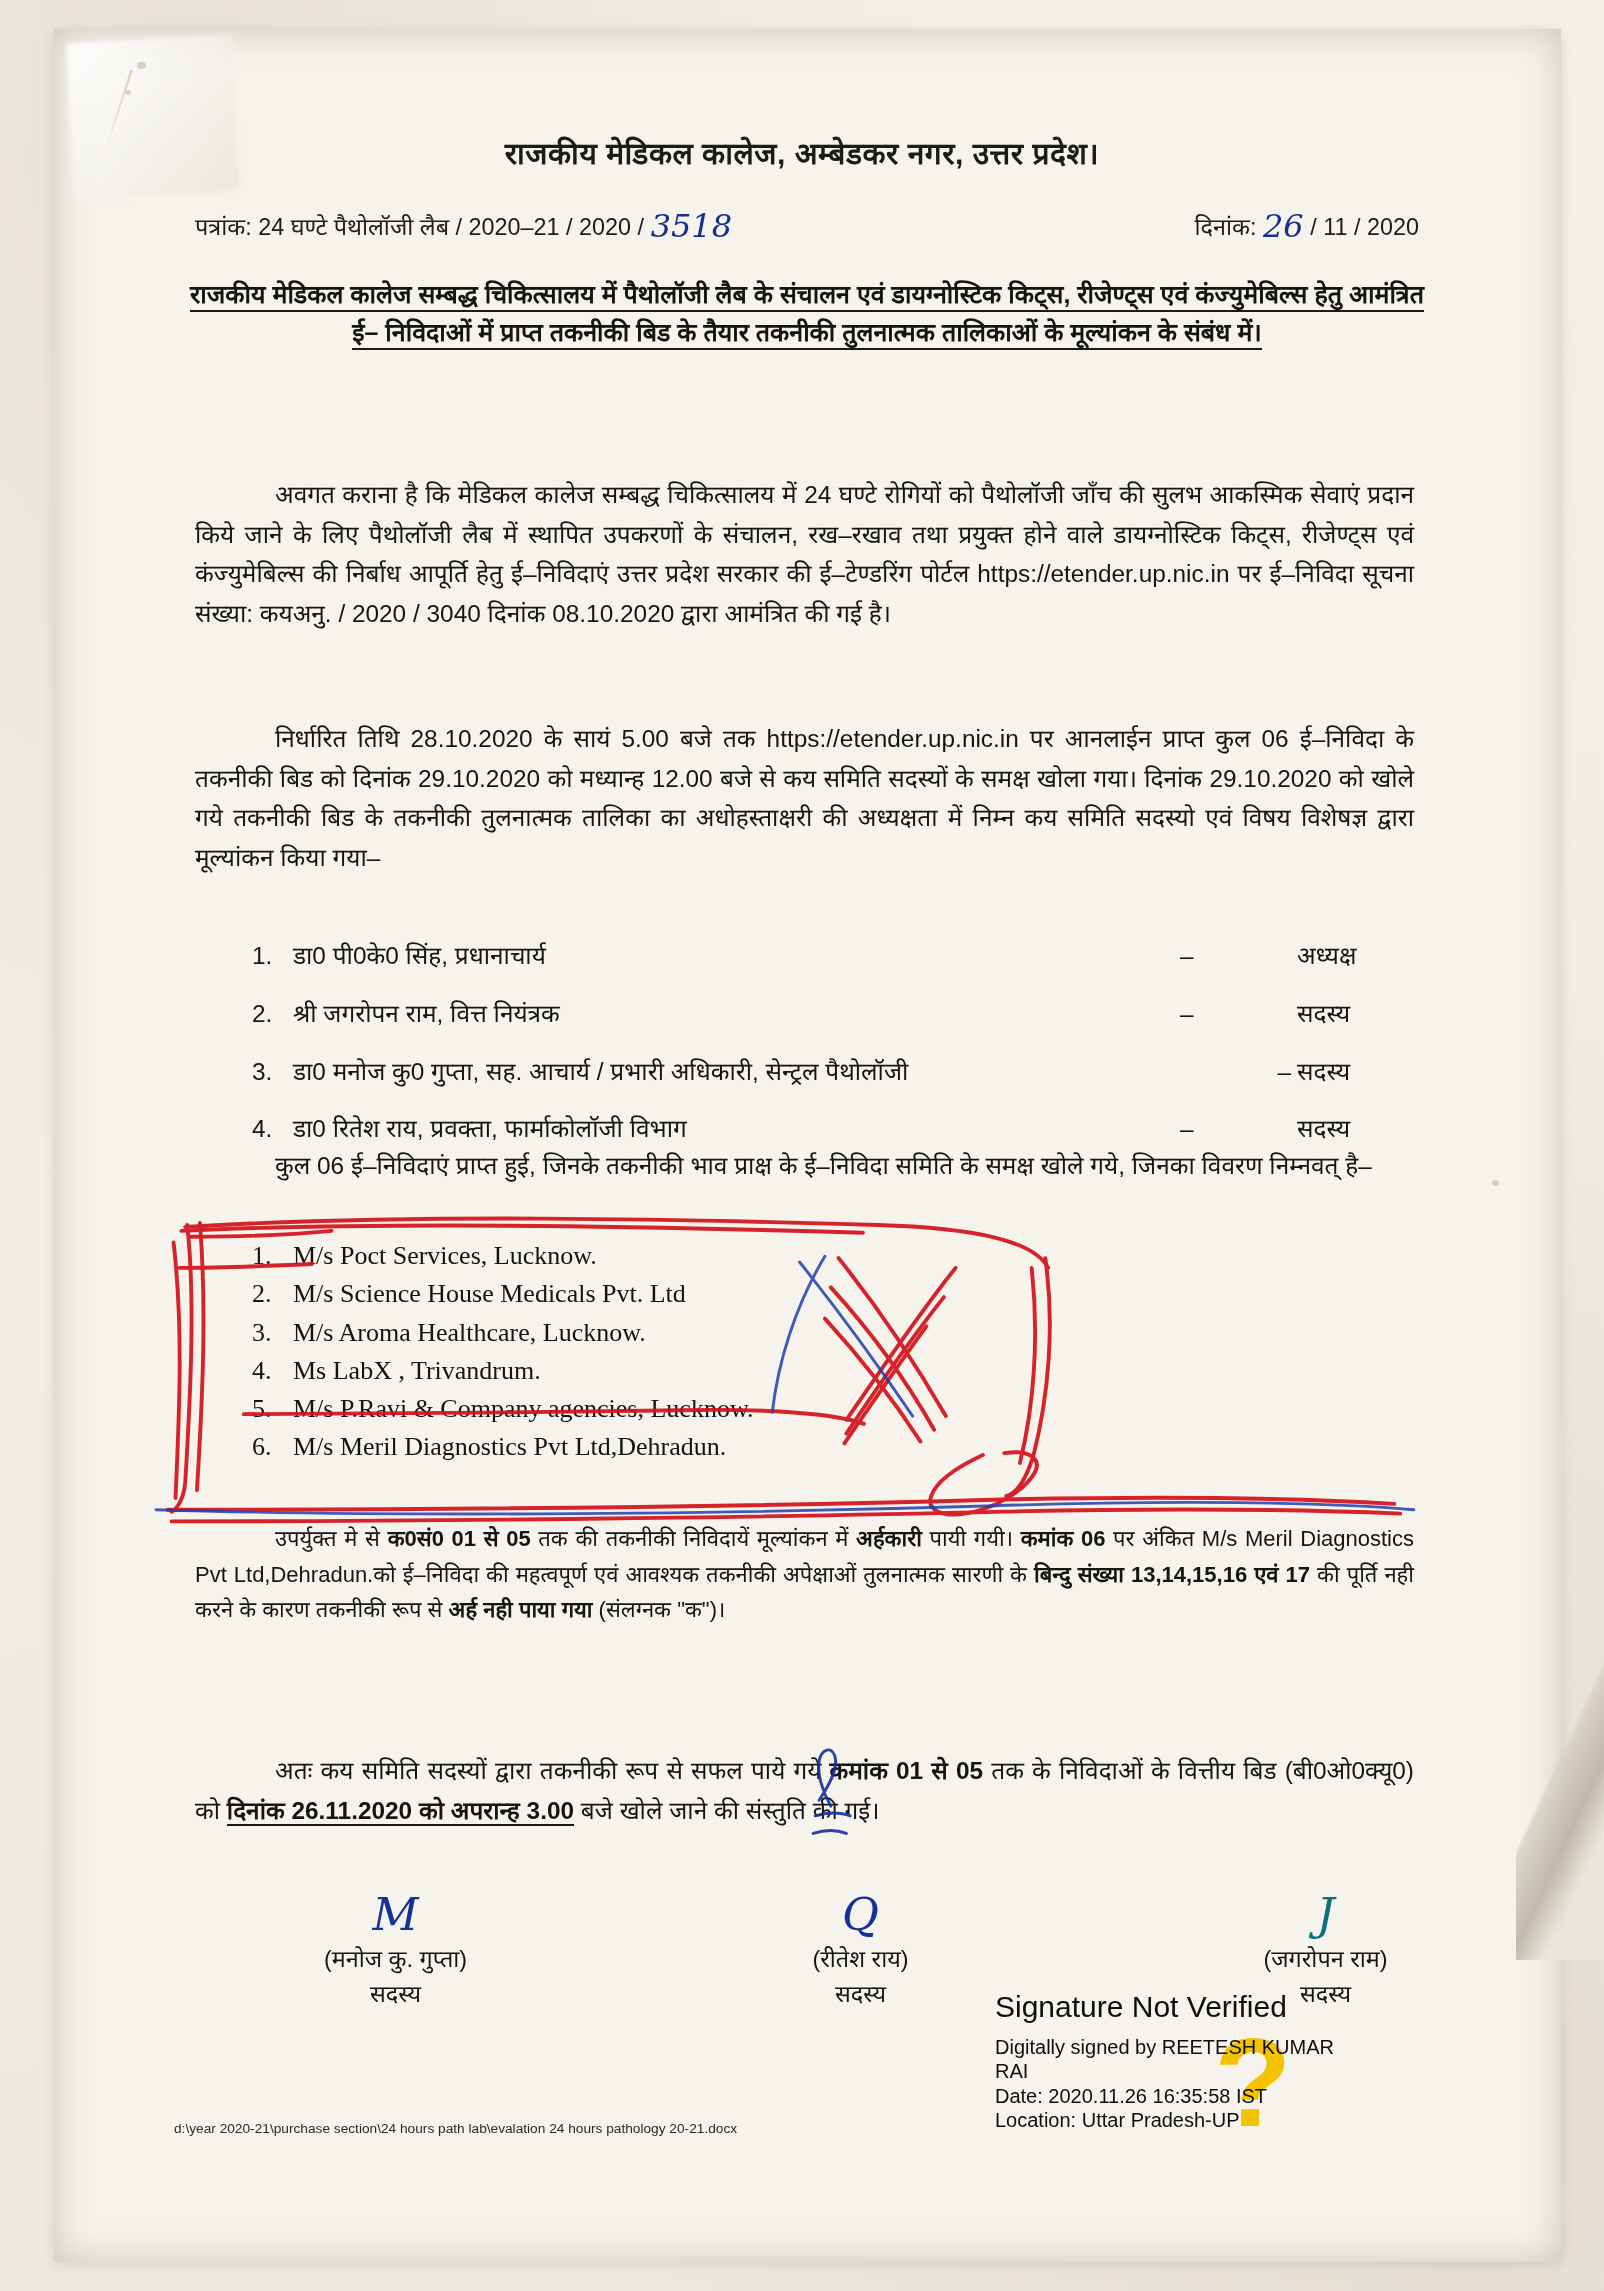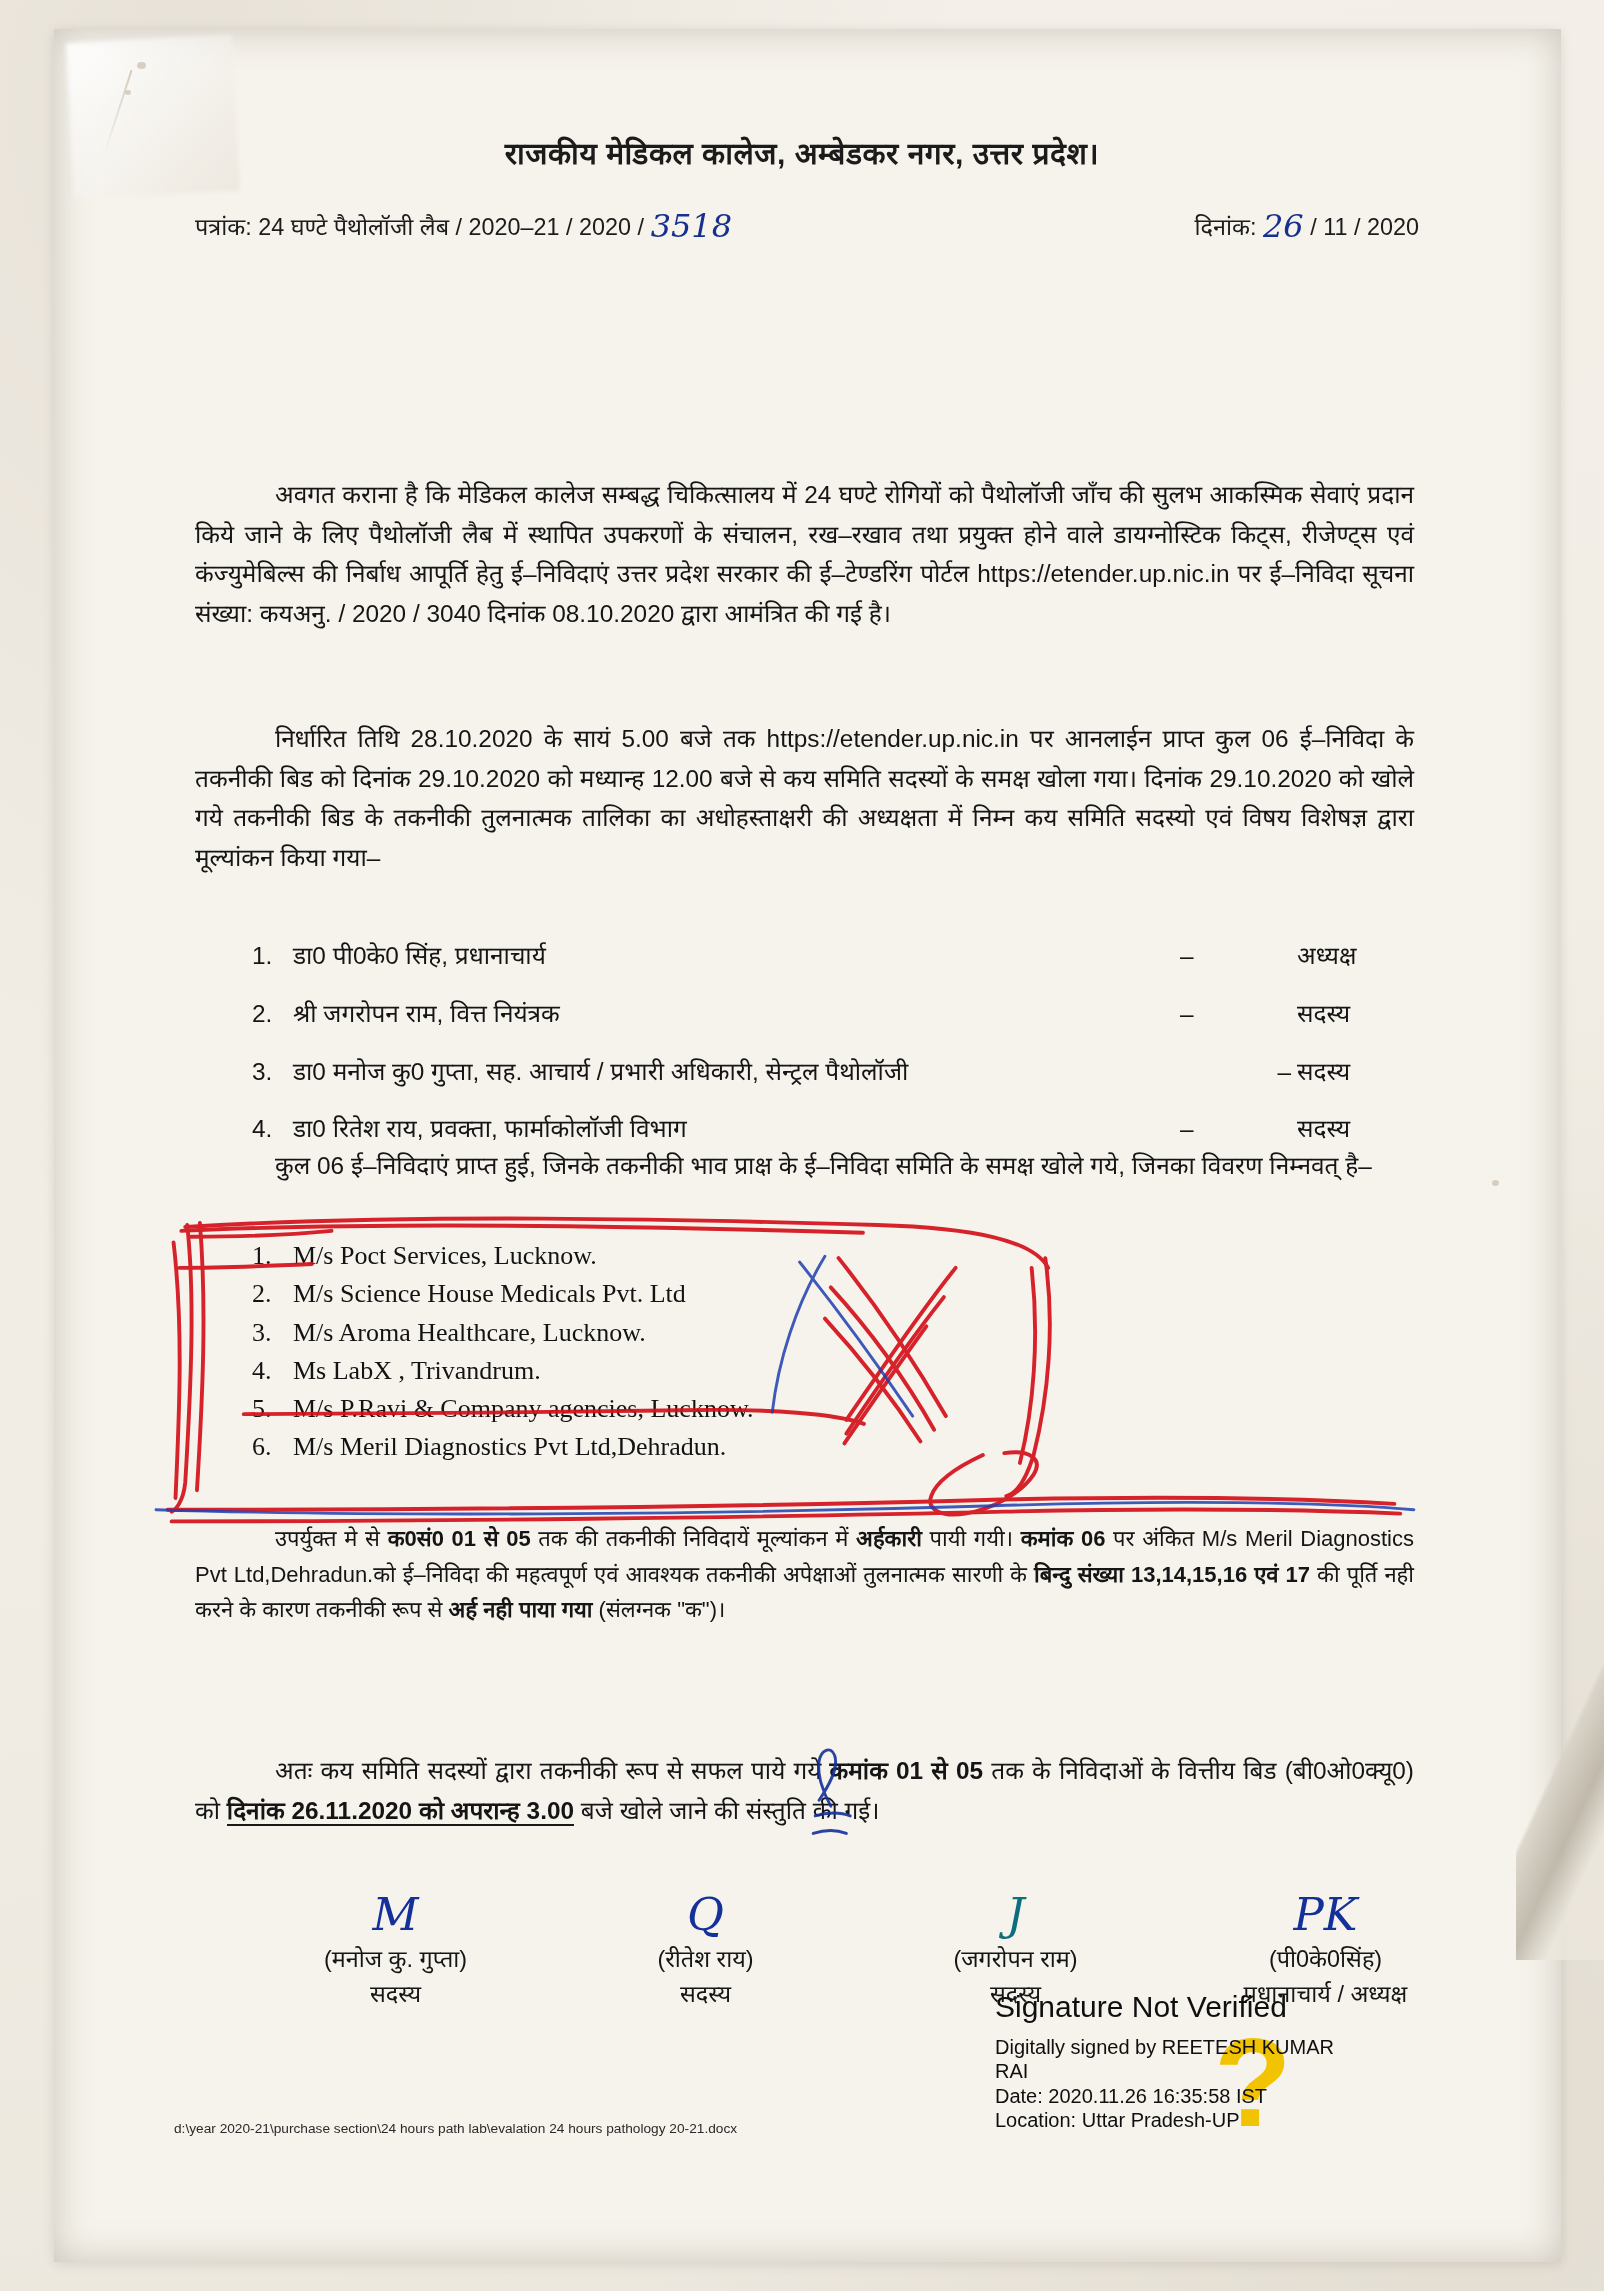--- a/index.html
+++ b/index.html
@@ -179,20 +179,23 @@
         <span>पत्रांक: 24 घण्टे पैथोलॉजी लैब / 2020–21 / 2020 /</span>
         <span class="hand">3518</span>
       </div>
       <div class="meta-right">
         <span>दिनांक:</span>
         <span class="hand">26</span>
         <span>/ 11 / 2020</span>
       </div>
     </div>
 
+    <div class="subject">
+      <span>राजकीय मेडिकल कालेज सम्बद्ध चिकित्सालय में पैथोलॉजी लैब के संचालन एवं डायग्नोस्टिक किट्स, रीजेण्ट्स एवं कंज्युमेबिल्स हेतु आमंत्रित ई– निविदाओं में प्राप्त तकनीकी बिड के तैयार तकनीकी तुलनात्मक तालिकाओं के मूल्यांकन के संबंध में।</span>
+    </div>
 
     <div class="para p1">अवगत कराना है कि मेडिकल कालेज सम्बद्ध चिकित्सालय में 24 घण्टे रोगियों को पैथोलॉजी जाँच की सुलभ आकस्मिक सेवाएं प्रदान किये जाने के लिए पैथोलॉजी लैब में स्थापित उपकरणों के संचालन, रख–रखाव तथा प्रयुक्त होने वाले डायग्नोस्टिक किट्स, रीजेण्ट्स एवं कंज्युमेबिल्स की निर्बाध आपूर्ति हेतु ई–निविदाएं उत्तर प्रदेश सरकार की ई–टेण्डरिंग पोर्टल https://etender.up.nic.in पर ई–निविदा सूचना संख्या: कयअनु. / 2020 / 3040 दिनांक 08.10.2020 द्वारा आमंत्रित की गई है।</div>
     <div class="para p2">निर्धारित तिथि 28.10.2020 के सायं 5.00 बजे तक https://etender.up.nic.in पर आनलाईन प्राप्त कुल 06 ई–निविदा के तकनीकी बिड को दिनांक 29.10.2020 को मध्यान्ह 12.00 बजे से कय समिति सदस्यों के समक्ष खोला गया। दिनांक 29.10.2020 को खोले गये तकनीकी बिड के तकनीकी तुलनात्मक तालिका का अधोहस्ताक्षरी की अध्यक्षता में निम्न कय समिति सदस्यो एवं विषय विशेषज्ञ द्वारा मूल्यांकन किया गया–</div>
 
     <div class="members">
       <div class="mrow">
         <span class="mnum">1.</span>
         <span class="mname">डा0 पी0के0 सिंह, प्रधानाचार्य</span>
         <span class="mdash">–</span>
         <span class="mrole">अध्यक्ष</span>
@@ -262,25 +265,20 @@
       </div>
       <div class="sign-col">
         <div class="scribble">Q</div>
         <span class="sname">(रीतेश राय)</span>
         <span class="srole">सदस्य</span>
       </div>
       <div class="sign-col">
         <div class="scribble teal">J</div>
         <span class="sname">(जगरोपन राम)</span>
         <span class="srole">सदस्य</span>
-      </div>
-      <div class="sign-col">
-        <div class="scribble">PK</div>
-        <span class="sname">(पी0के0सिंह)</span>
-        <span class="srole">प्रधानाचार्य / अध्यक्ष</span>
       </div>
     </div>
 
     <div class="footpath">d:\year 2020-21\purchase section\24 hours path lab\evalation 24 hours pathology 20-21.docx</div>
 
     <div class="qmark">?</div>
     <div class="sigstamp">
       <div class="txtlayer">
         <div class="snv">Signature Not Verified</div>
         <div class="line">Digitally signed by REETESH KUMAR</div>

